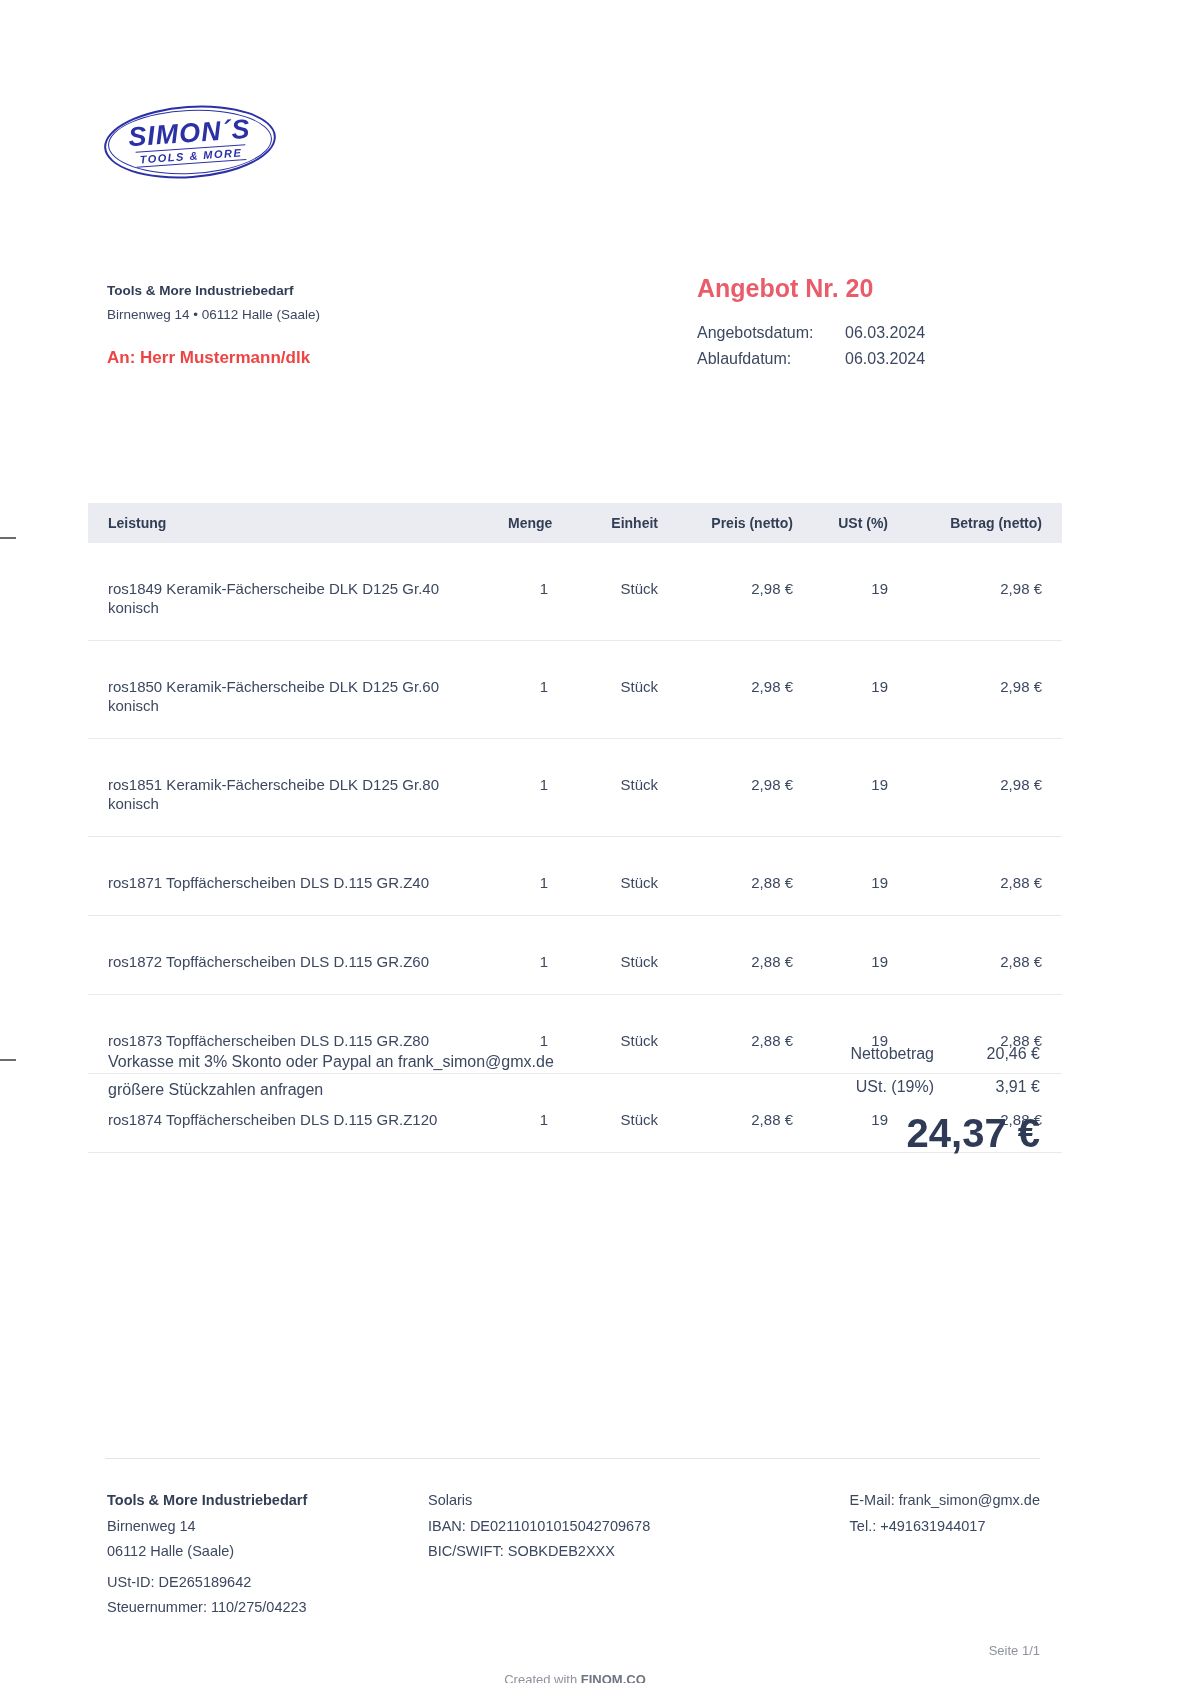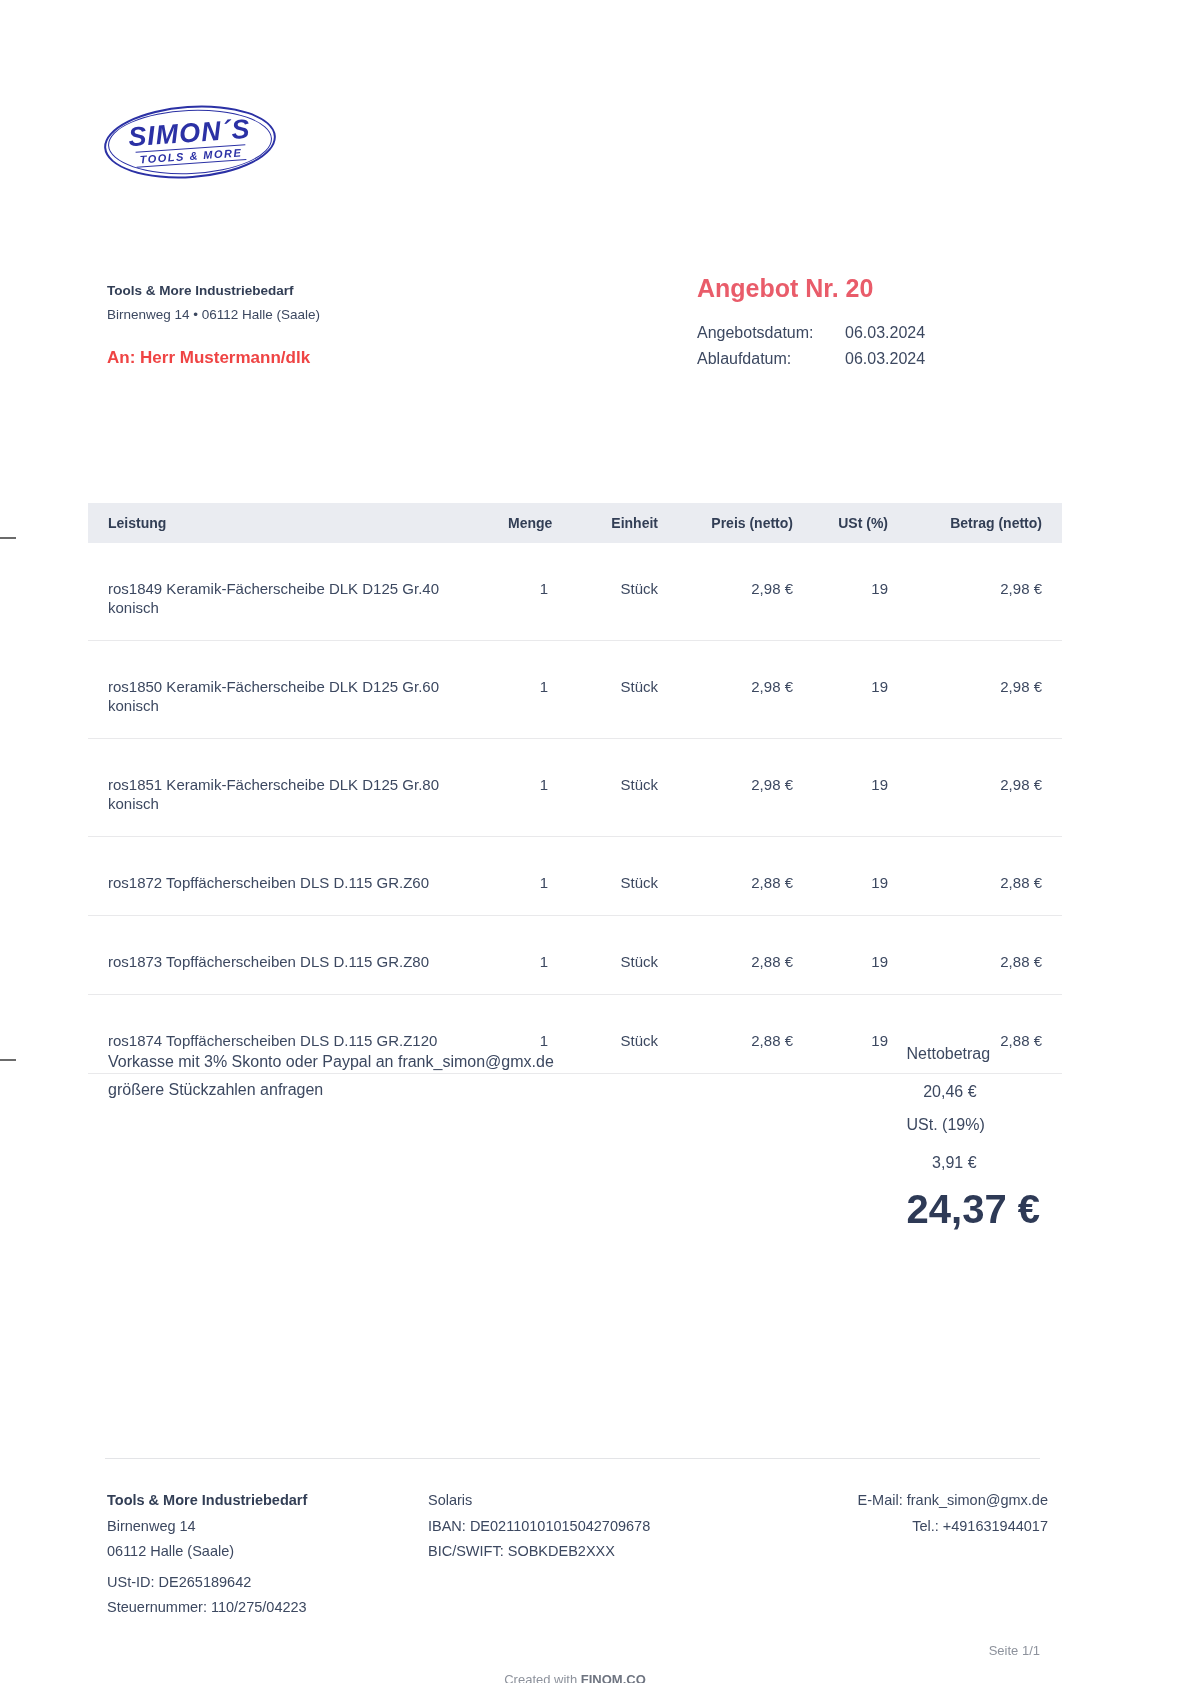--- a/index.html
+++ b/index.html
@@ -40,33 +40,33 @@
   .items thead th { background:#eaecf1; font-size:14px; font-weight:bold; color:#323e55;
                     padding:12px 20px; text-align:right; white-space:nowrap; }
   .items thead th.h-left { text-align:left; }
   .items tbody td { font-size:15px; color:#3c4860; padding:36px 20px 23px; text-align:right;
                     vertical-align:top; border-bottom:1px solid #e9e9eb; line-height:19px; }
   .items tbody td.c-leistung { text-align:left; }
 
   
   .notes { position:absolute; left:108px; top:1048px; font-size:16px; color:#3c4860; line-height:28px; }
   .totals { position:absolute; right:149px; top:1045px; }
-  .totals-row { display:flex; justify-content:flex-end; align-items:baseline; gap:20px; font-size:16px;
-                color:#3c4860; margin-bottom:15px;flex-direction:column; }
+  .totals-row { display:flex; justify-content:flex-end; align-items:baseline; gap:36px; font-size:16px;
+                color:#3c4860; margin-bottom:15px; }
   .totals-row .tval { min-width:70px; text-align:right; }
   .grand-total { font-size:40px; font-weight:bold; color:#2e3a56; text-align:right; margin-top:14px; }
 
   
   .footer-divider { position:absolute; left:105px; top:1458px; width:935px; height:1px; background:#e3e4e7; }
   .footer { position:absolute; left:0; top:1488px; width:1189px; font-size:14.5px; color:#3c4860; }
   .f-left { position:absolute; left:107px; top:0; line-height:25.5px; }
   .f-left .f-company { font-weight:bold; color:#323e55; }
   .f-left .f-gap { height:5px; }
   .f-mid { position:absolute; left:428px; top:0; line-height:25.5px; }
-  .f-right { position:absolute; right:141px; top:0; text-align:right; line-height:25.5px; }
+  .f-right { position:absolute; right:149px; top:0; line-height:25.5px; }
   .bottom-line { position:absolute; left:88px; top:1643px; width:974px; text-align:center;
                  font-size:13px; color:#8d929c;margin-top:29px; }
   .bottom-line .brand { font-weight:bold; color:#6e7480; }
   .page-num { position:absolute; right:149px; top:1643px; font-size:13px; color:#8d929c; }
 </style>
 </head>
 <body>
 
 <div class="page">
 
@@ -137,20 +137,28 @@
     </tr>
         <tr>
       <td class="c-leistung">ros1851 Keramik-Fächerscheibe DLK D125 Gr.80 konisch</td>
       <td>1</td>
       <td>Stück</td>
       <td>2,98 €</td>
       <td>19</td>
       <td>2,98 €</td>
     </tr>
         <tr>
+      <td class="c-leistung">ros1871 Topffächerscheiben DLS D.115 GR.Z40</td>
+      <td>1</td>
+      <td>Stück</td>
+      <td>2,88 €</td>
+      <td>19</td>
+      <td>2,88 €</td>
+    </tr>
+        <tr>
       <td class="c-leistung">ros1872 Topffächerscheiben DLS D.115 GR.Z60</td>
       <td>1</td>
       <td>Stück</td>
       <td>2,88 €</td>
       <td>19</td>
       <td>2,88 €</td>
     </tr>
         <tr>
       <td class="c-leistung">ros1873 Topffächerscheiben DLS D.115 GR.Z80</td>
       <td>1</td>

